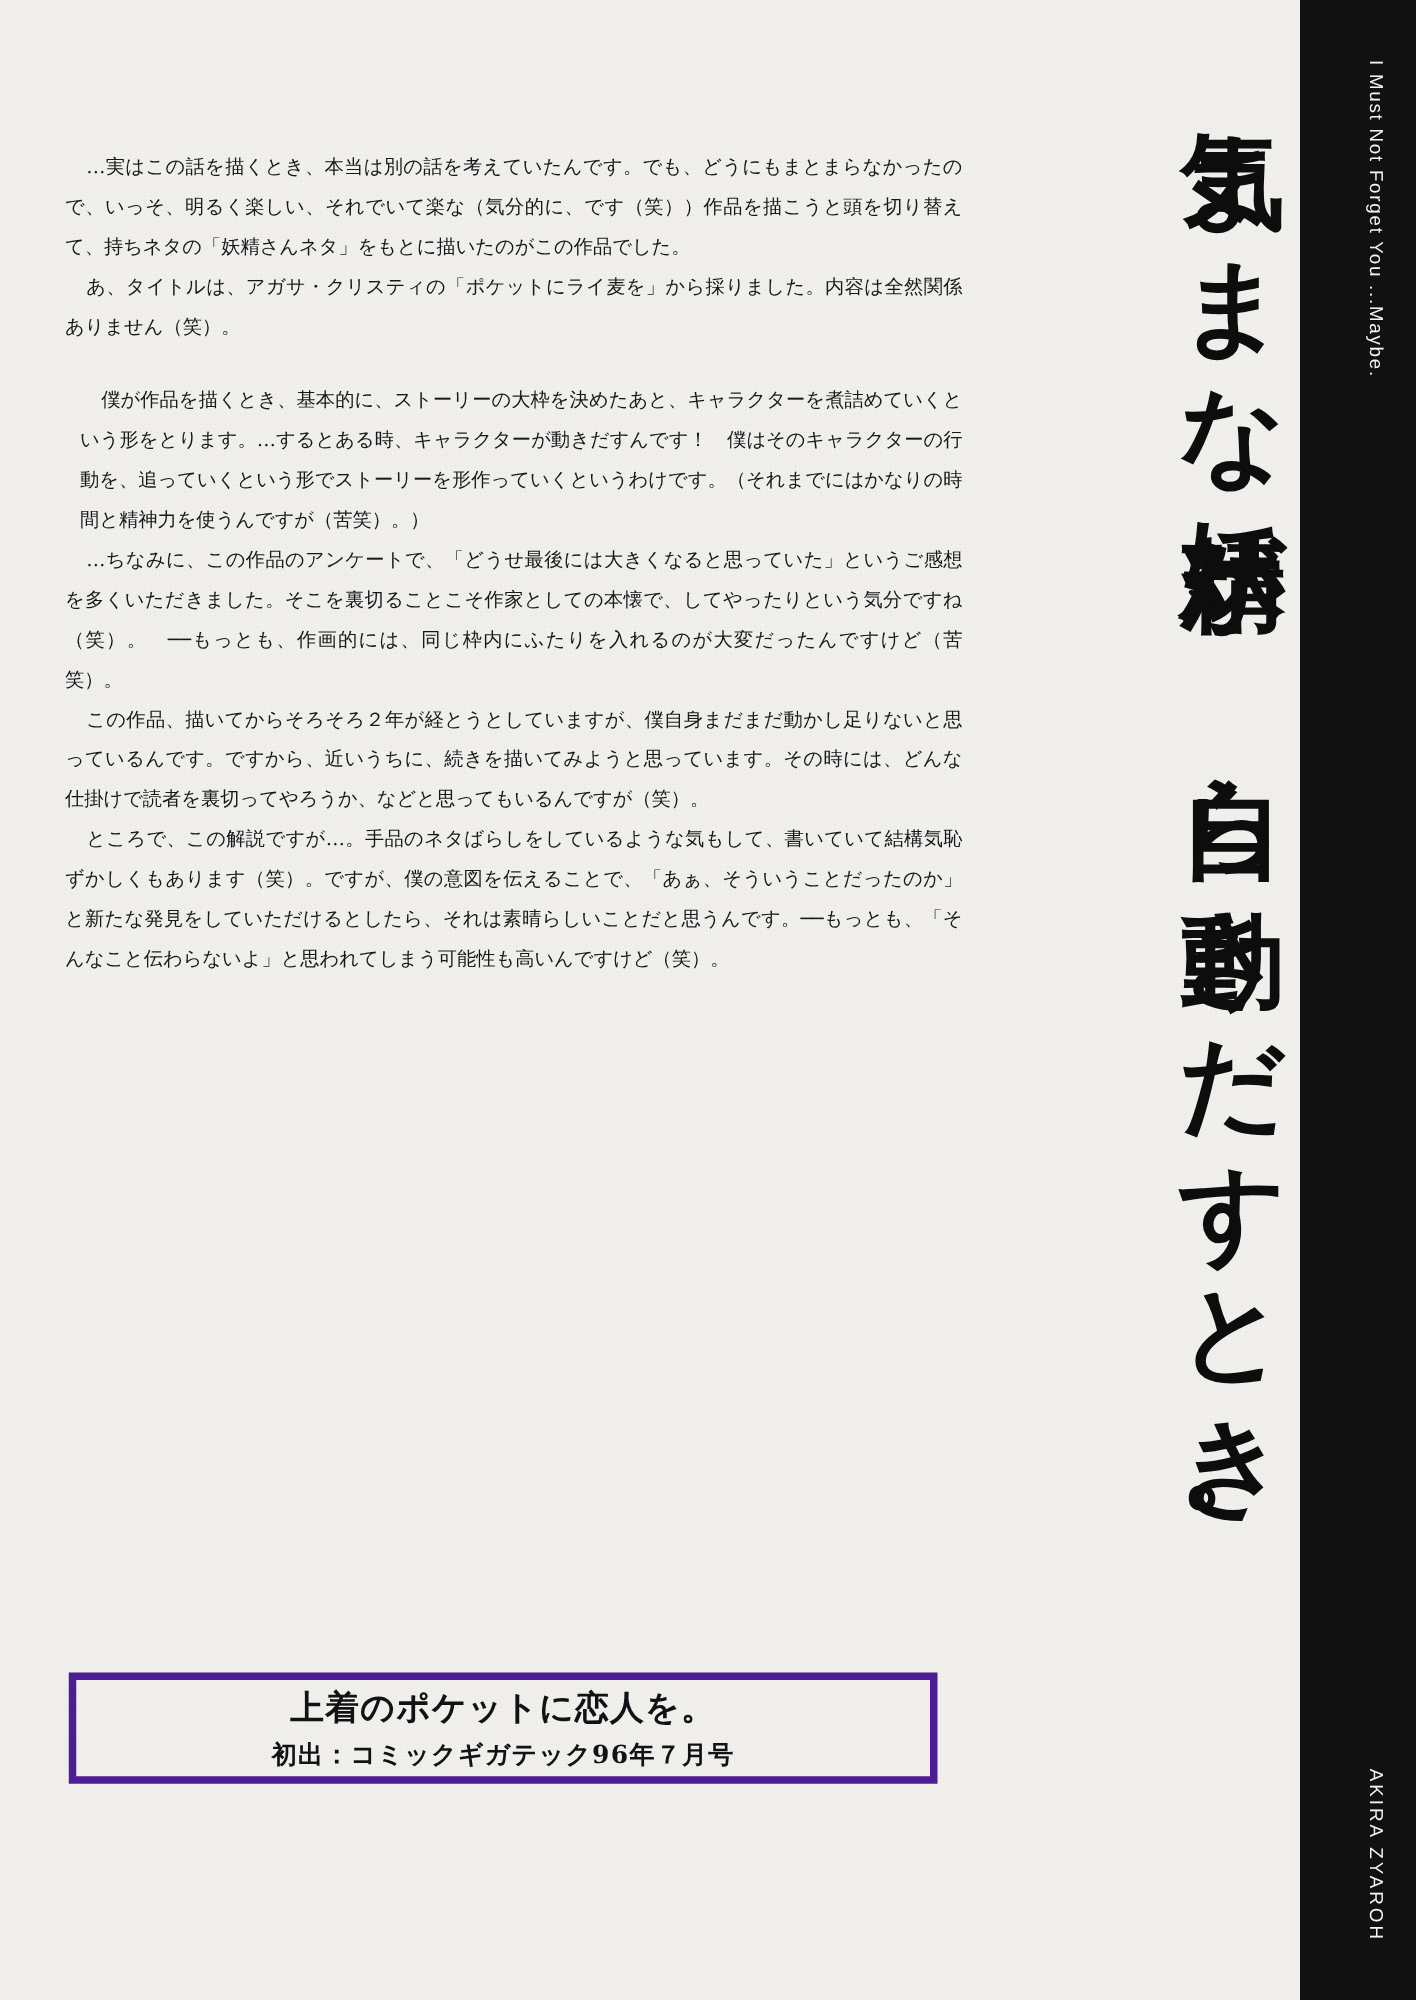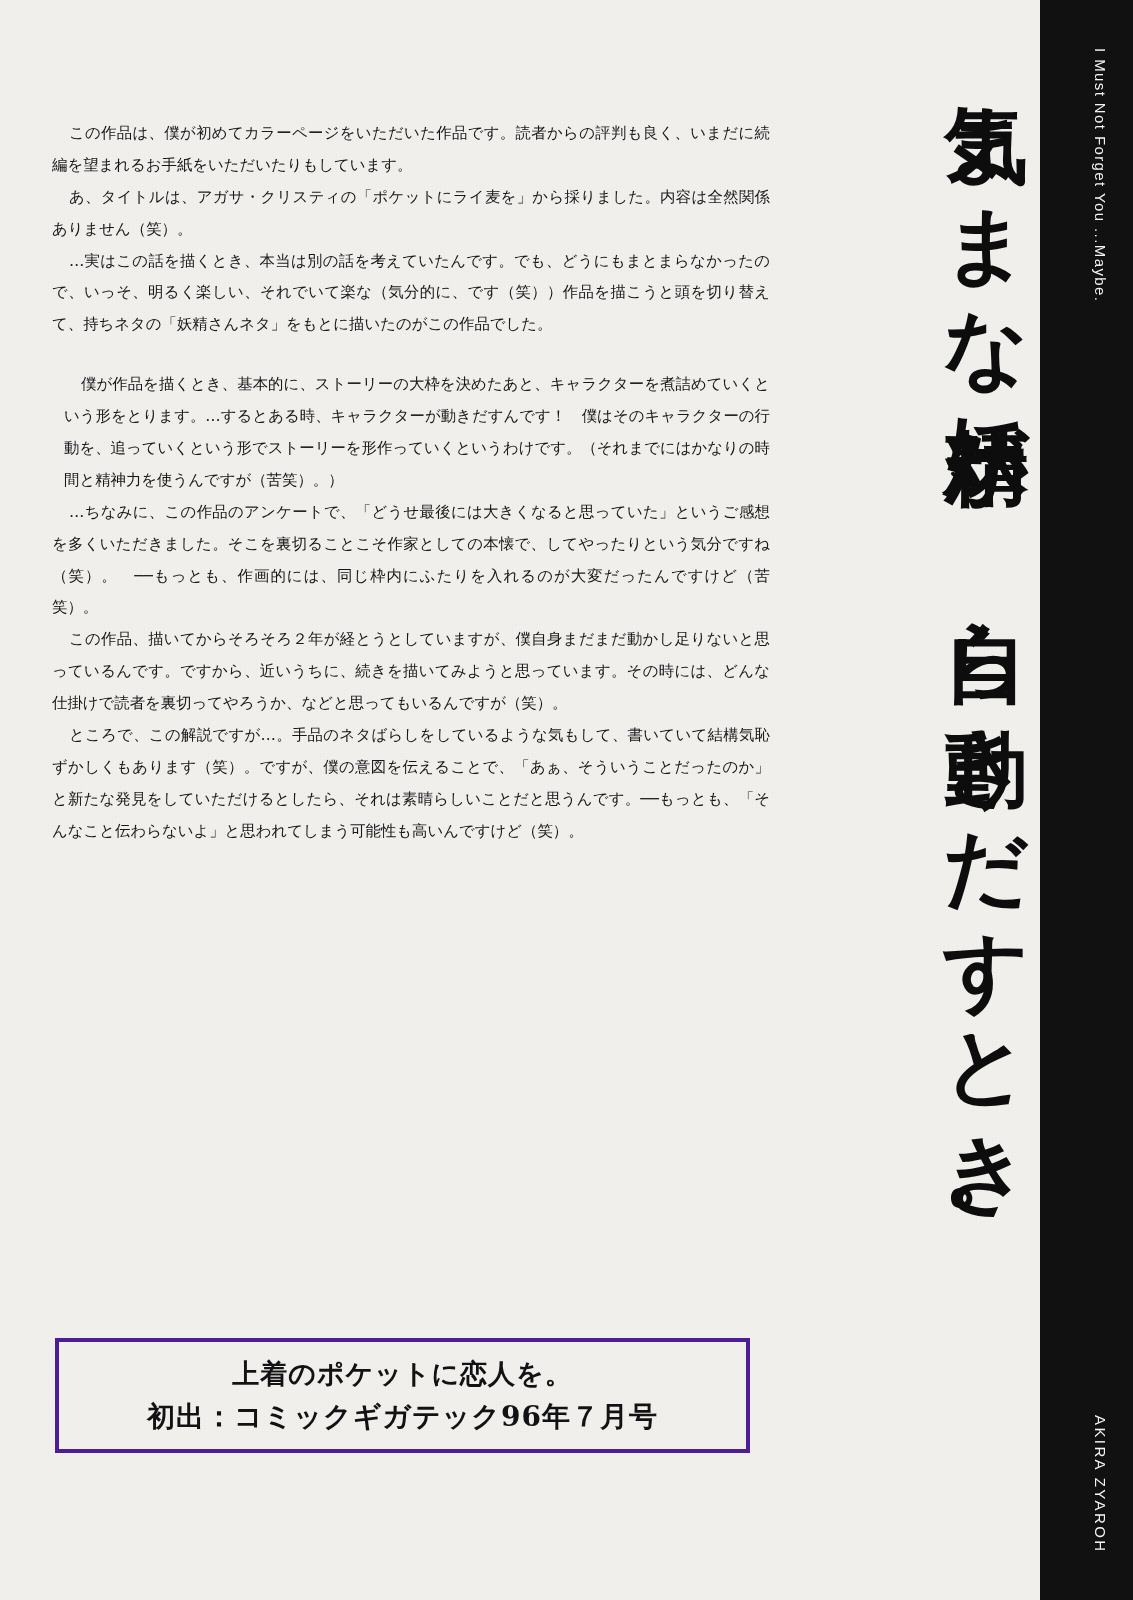--- a/index.html
+++ b/index.html
@@ -96,58 +96,57 @@
     margin-left: 12px;
   }
   .para.gap-lg {
   }
   
   .source-box {
     position: absolute;
     left: 55px;
     top: 1338px;
     width: 695px;
-    height: 115px;
-    border: 4px solid #4c1d95;
+    height: 89px;
+    border: 6px solid #4c1d95;
     box-sizing: border-box;
     display: flex;
     flex-direction: column;
     align-items: center;
     justify-content: center;
     gap: 6px;
   }
   .source-line {
     font-family: "DejaVu Serif", "Liberation Serif", serif;
     font-weight: 700;
     font-size: 27px;
     letter-spacing: 1px;
     color: #121214;
     white-space: nowrap;
   }
   .source-line.second {
-    font-size: 28px;
+    font-size: 20px;
   }
 </style>
 </head>
 <body>
 
 <div class="page">
   <div class="paper-texture"></div>
 
   <div class="side-band">
     <div class="side-band-en-title">I Must Not Forget You ...Maybe.</div>
     <div class="side-band-author">AKIRA ZYAROH</div>
   </div>
 
   <div class="vertical-title">気ままな妖精が、自ら動きだすとき。</div>
 
   <div class="body-text">
-    <p class="para">この作品は、僕が初めてカラーページをいただいた作品です。読者からの評判も良く、いまだに続編を望まれるお手紙をいただいたりもしています。</p>
+    <p class="para">…実はこの話を描くとき、本当は別の話を考えていたんです。でも、どうにもまとまらなかったので、いっそ、明るく楽しい、それでいて楽な（気分的に、です（笑））作品を描こうと頭を切り替えて、持ちネタの「妖精さんネタ」をもとに描いたのがこの作品でした。</p>
     <p class="para">あ、タイトルは、アガサ・クリスティの「ポケットにライ麦を」から採りました。内容は全然関係ありません（笑）。</p>
-    <p class="para">…実はこの話を描くとき、本当は別の話を考えていたんです。でも、どうにもまとまらなかったので、いっそ、明るく楽しい、それでいて楽な（気分的に、です（笑））作品を描こうと頭を切り替えて、持ちネタの「妖精さんネタ」をもとに描いたのがこの作品でした。</p>
     <p class="para gap">僕が作品を描くとき、基本的に、ストーリーの大枠を決めたあと、キャラクターを煮詰めていくという形をとります。…するとある時、キャラクターが動きだすんです！　僕はそのキャラクターの行動を、追っていくという形でストーリーを形作っていくというわけです。（それまでにはかなりの時間と精神力を使うんですが（苦笑）。）</p>
     <p class="para">…ちなみに、この作品のアンケートで、「どうせ最後には大きくなると思っていた」というご感想を多くいただきました。そこを裏切ることこそ作家としての本懐で、してやったりという気分ですね（笑）。　──もっとも、作画的には、同じ枠内にふたりを入れるのが大変だったんですけど（苦笑）。</p>
     <p class="para gap-lg">この作品、描いてからそろそろ２年が経とうとしていますが、僕自身まだまだ動かし足りないと思っているんです。ですから、近いうちに、続きを描いてみようと思っています。その時には、どんな仕掛けで読者を裏切ってやろうか、などと思ってもいるんですが（笑）。</p>
     <p class="para gap-lg">ところで、この解説ですが…。手品のネタばらしをしているような気もして、書いていて結構気恥ずかしくもあります（笑）。ですが、僕の意図を伝えることで、「あぁ、そういうことだったのか」と新たな発見をしていただけるとしたら、それは素晴らしいことだと思うんです。──もっとも、「そんなこと伝わらないよ」と思われてしまう可能性も高いんですけど（笑）。</p>
   </div>
 
   <div class="source-box">
     <div class="source-line">上着のポケットに恋人を。</div>
     <div class="source-line second">初出：コミックギガテック96年７月号</div>
   </div>

